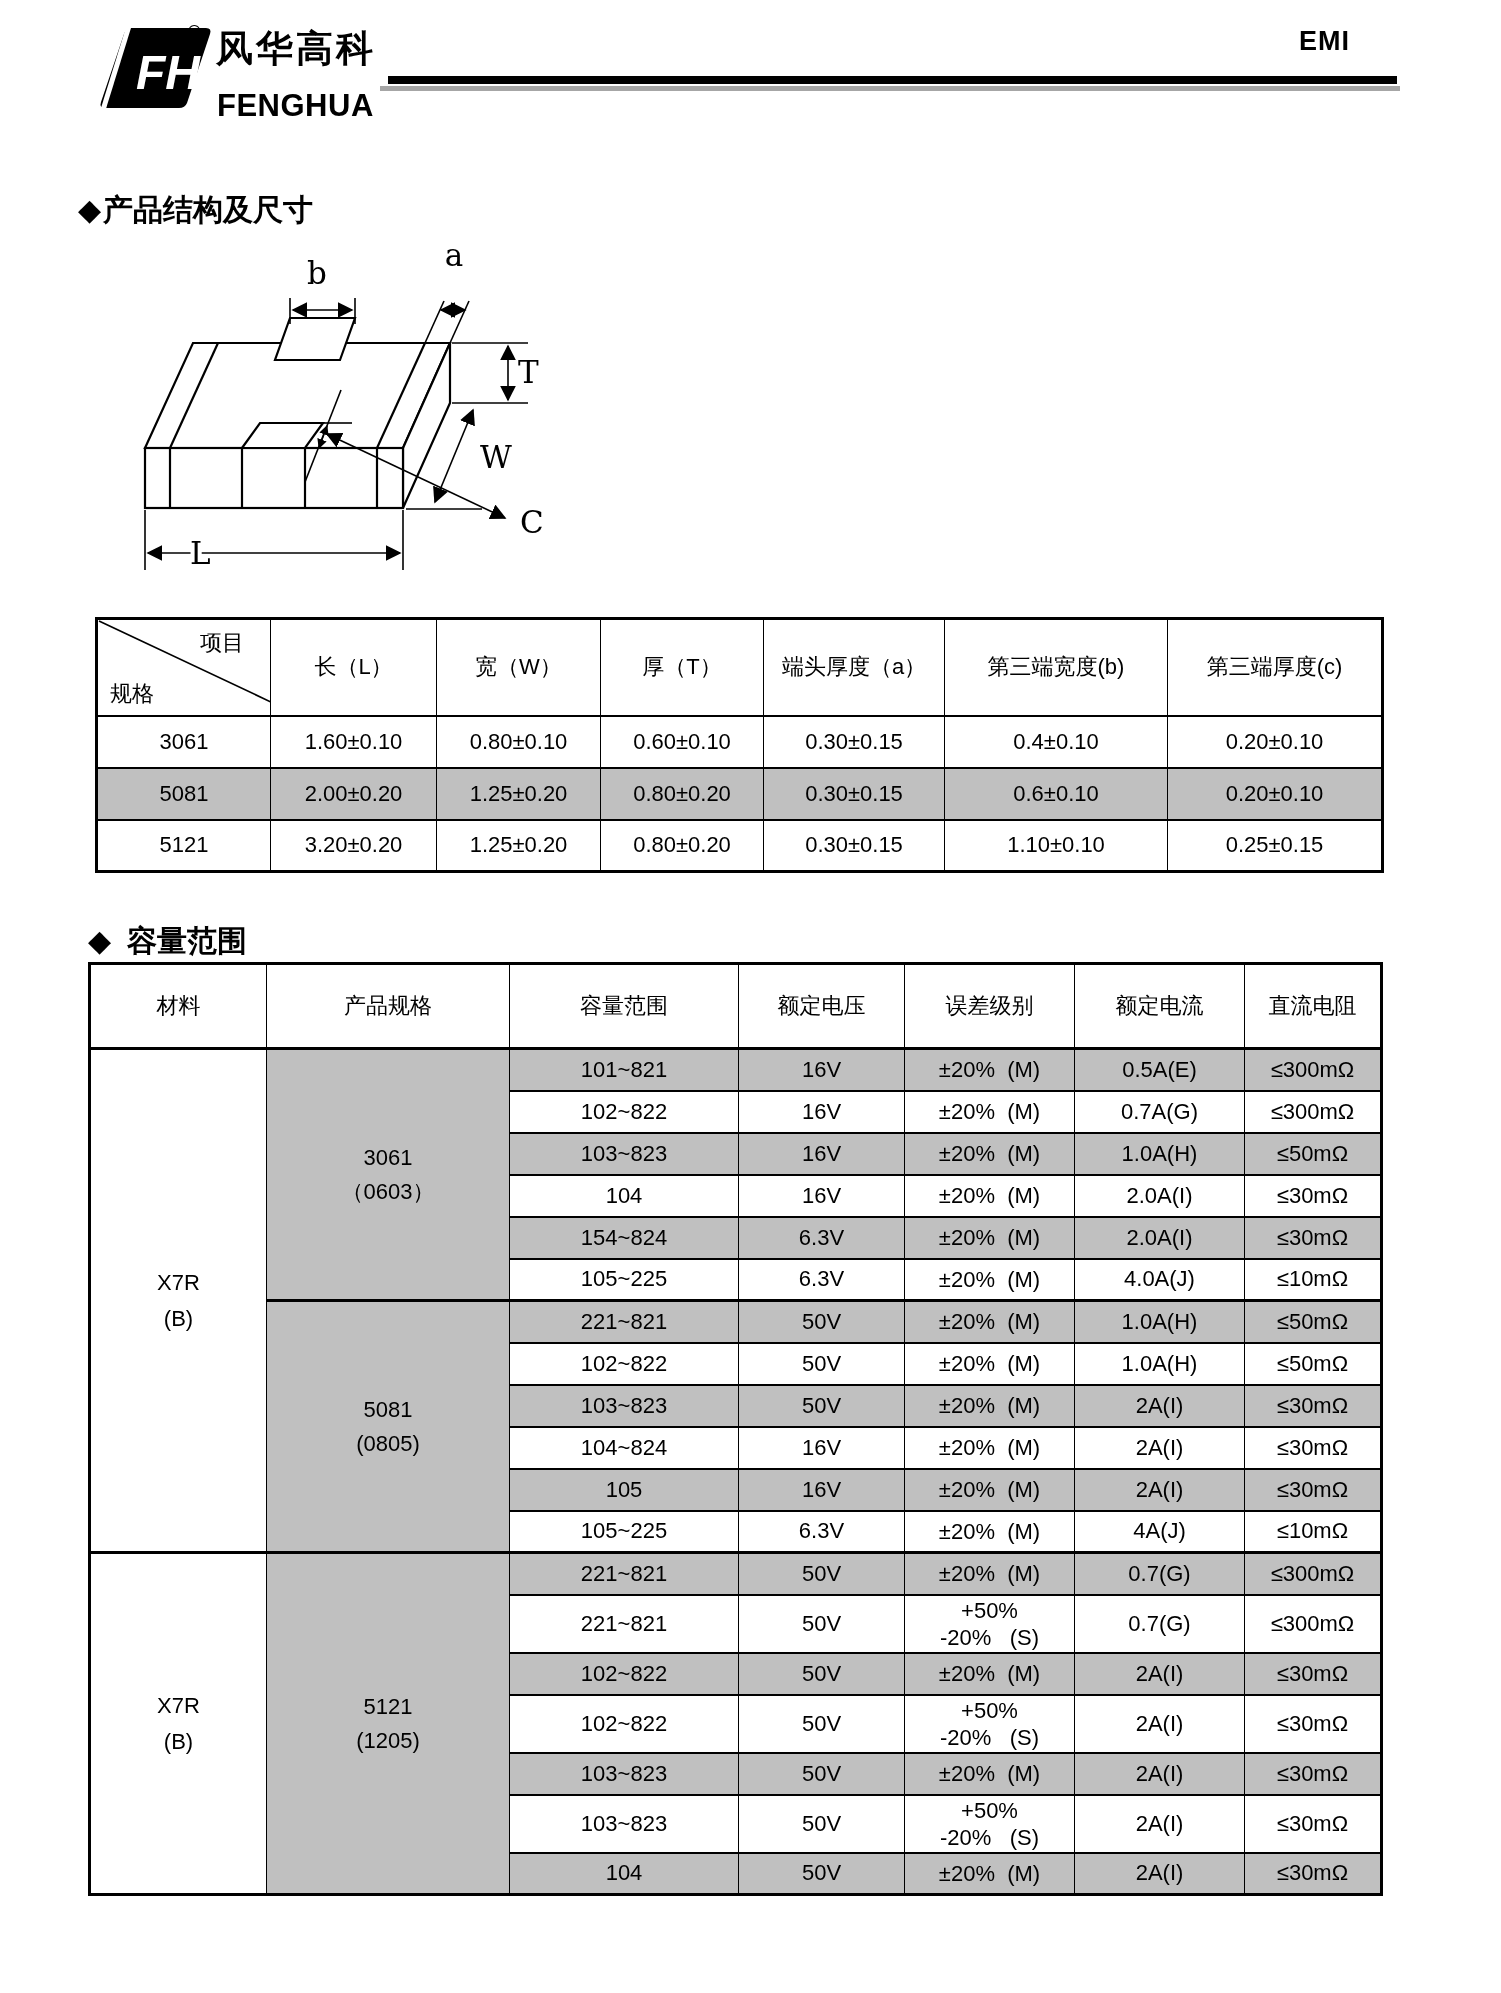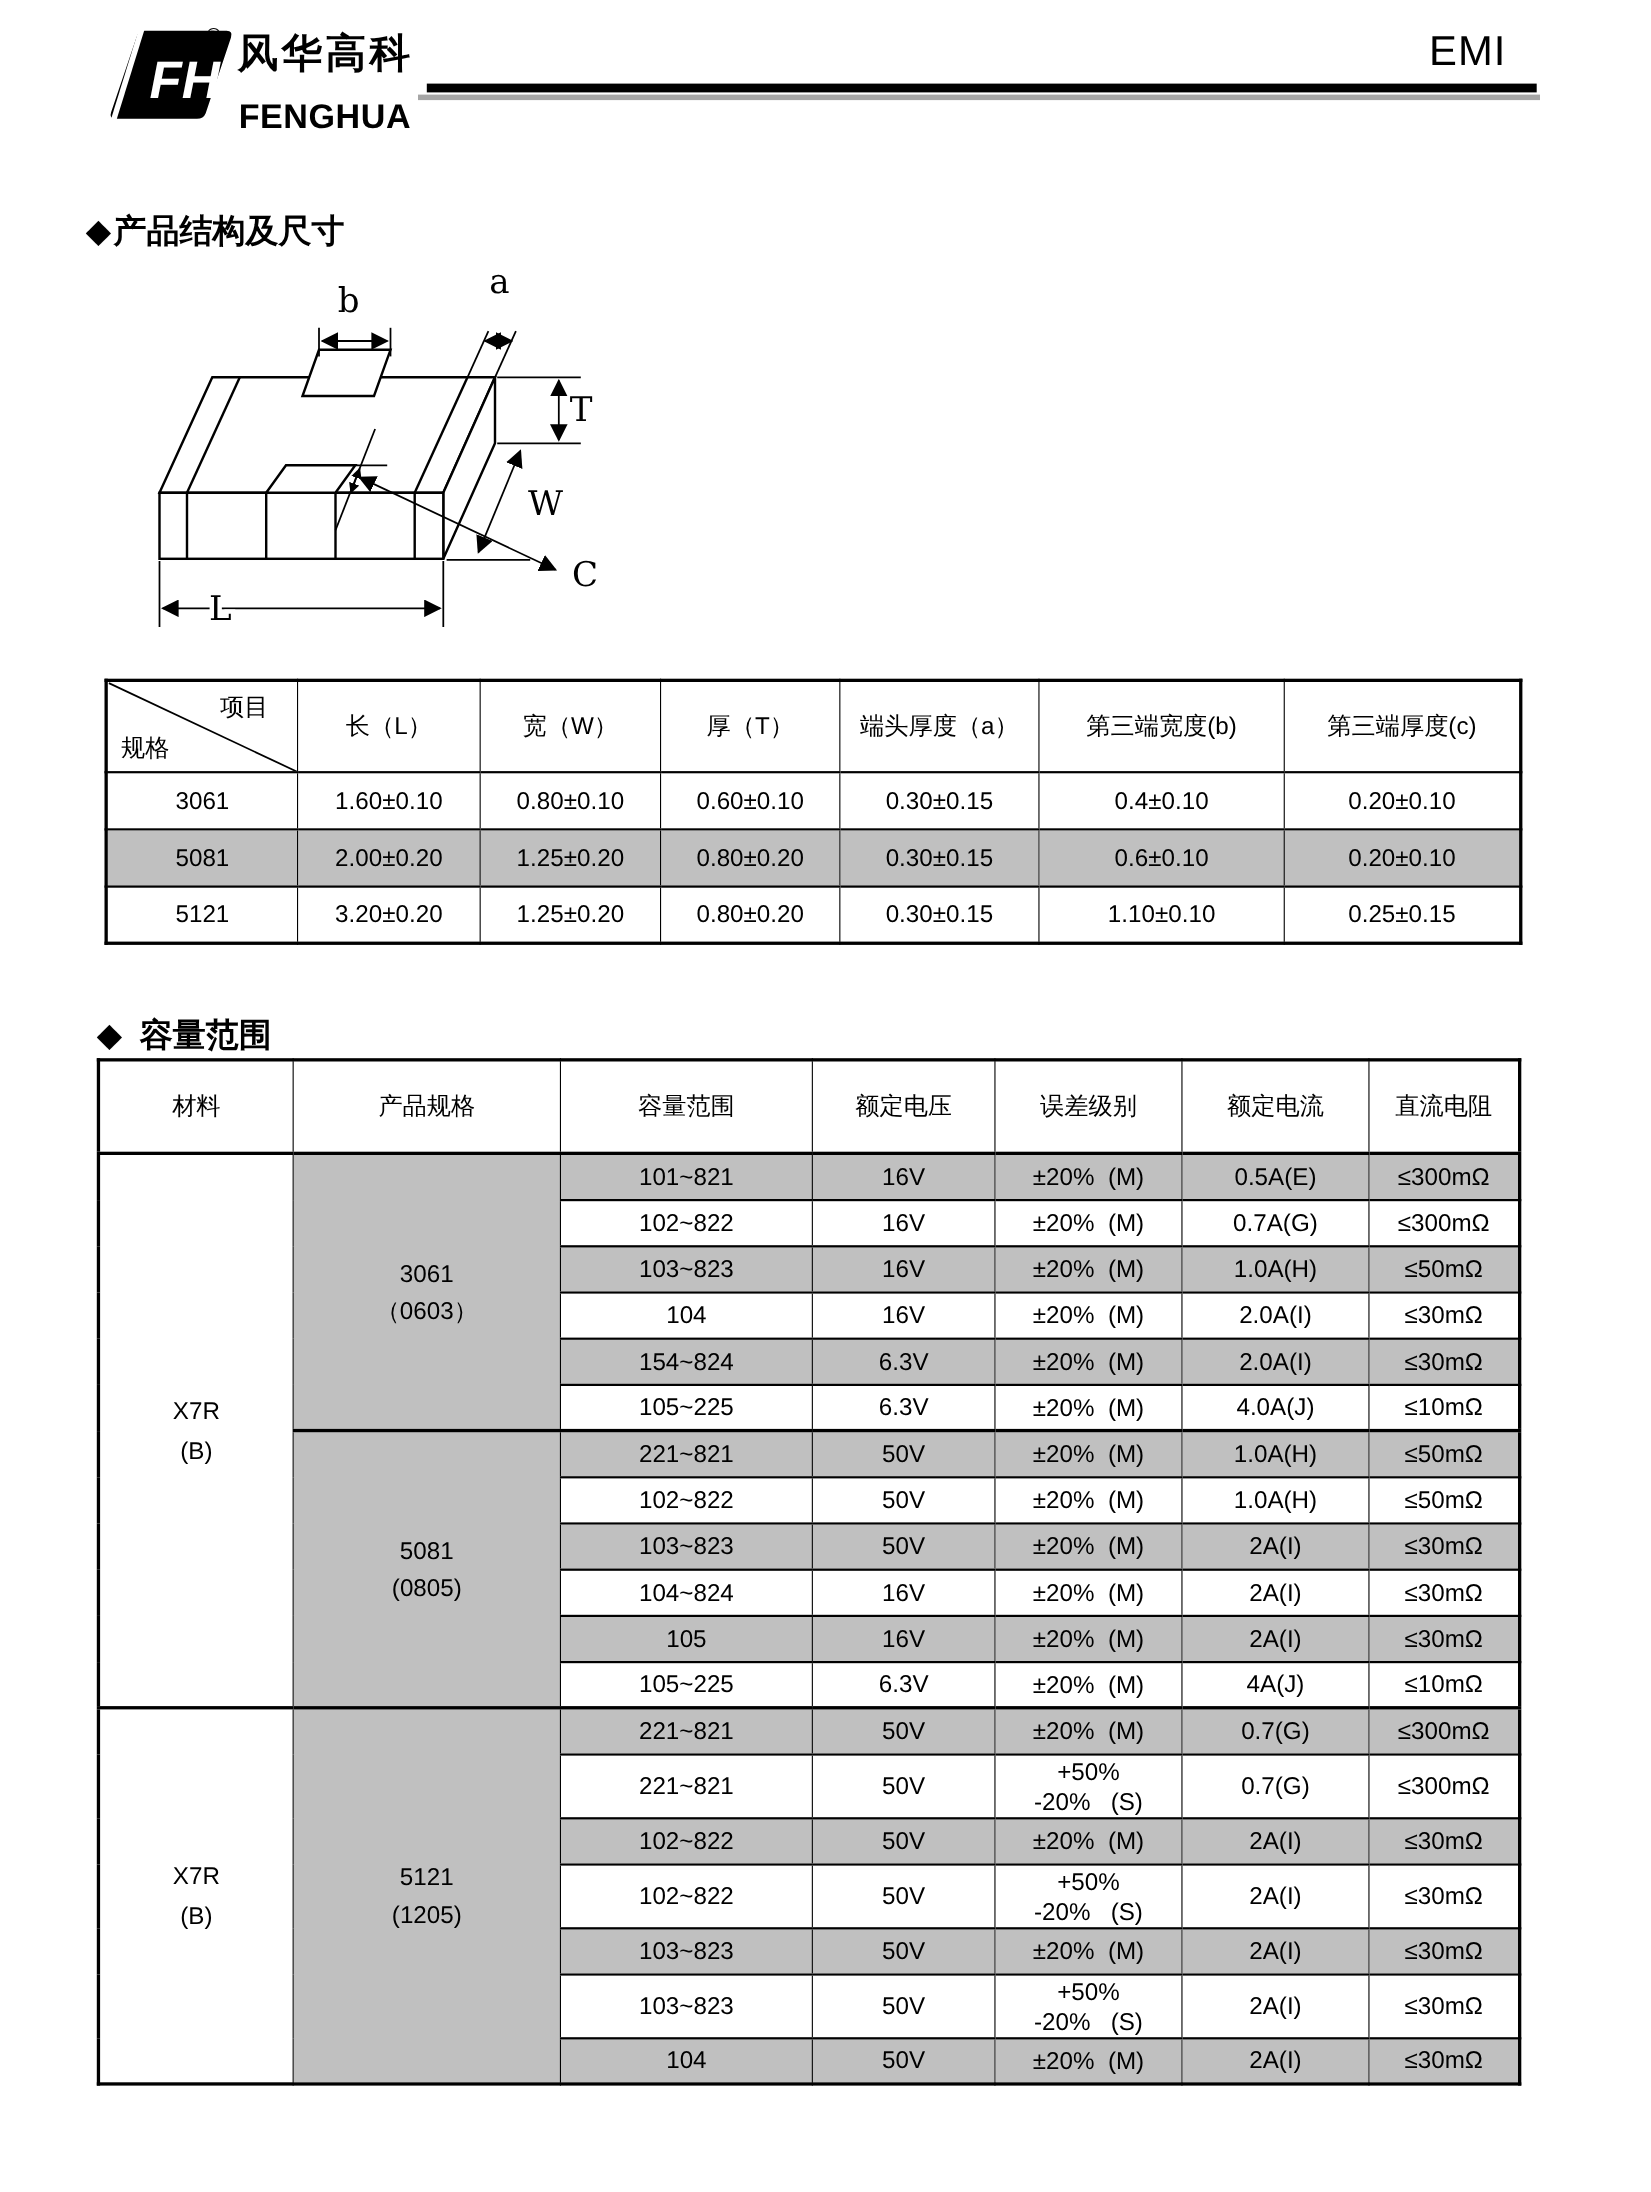--- a/index.html
+++ b/index.html
@@ -4,21 +4,21 @@
 <style>
   html,body{margin:0;padding:0;background:#fff;}
   body{width:1501px;height:1993px;font-family:"Liberation Sans","DejaVu Sans",sans-serif;color:#000;}
   .page{position:relative;width:1501px;height:1993px;background:#fff;overflow:hidden;}
 
   
   .logo-svg{position:absolute;left:96px;top:26px;}
   .reg-mark{position:absolute;left:188px;top:22px;font-size:17px;font-weight:bold;}
   .brand-cn{position:absolute;left:216px;top:24px;font-size:37px;font-weight:bold;letter-spacing:3px;}
   .brand-en{position:absolute;left:217px;top:64px;font-size:31px;font-weight:bold;letter-spacing:0.5px;margin-top:24px;}
-  .doc-tag{position:absolute;left:1299px;top:26px;font-size:38px;font-weight:normal;letter-spacing:1px;}
+  .doc-tag{position:absolute;left:1299px;top:26px;font-size:27px;font-weight:bold;letter-spacing:1px;}
   .rule-black{position:absolute;left:388px;top:76px;width:1009px;height:8px;background:#000;}
   .rule-gray{position:absolute;left:380px;top:86px;width:1020px;height:5px;background:#a6a6a6;}
 
   
   .sec-title{position:absolute;font-size:30px;font-weight:bold;white-space:nowrap;}
   #title1{left:78px;top:190px;}
   #title2{left:88px;top:921px;}
   #title1 .diamond{margin-right:2px;}
   #title2 .diamond{margin-right:16px;}
 
@@ -32,21 +32,21 @@
   .diagram .lbl{font-family:"DejaVu Serif","Liberation Serif",serif;font-size:31px;fill:#000;}
 
   
   table{border-collapse:collapse;table-layout:fixed;}
   td,th{border:1px solid #000;text-align:center;vertical-align:middle;font-weight:normal;
         font-size:22px;padding:0;overflow:hidden;}
   td,th{border-top-width:2px;border-bottom-width:2px;}
   .shaded{background:#c0c0c0;}
 
   #dim-table{position:absolute;left:95px;top:617px;border:3px solid #000;}
-  #dim-table thead tr{height:83px;}
+  #dim-table thead tr{height:97px;}
   #dim-table tbody tr{height:52px;}
 
   .diag-cell{position:relative;}
   .diag-cell svg{position:absolute;left:0;top:0;}
   .diag-item{position:absolute;right:26px;top:8px;font-size:22px;}
   .diag-spec{position:absolute;left:12px;bottom:6px;font-size:22px;}
 
   #cap-table{position:absolute;left:88px;top:962px;border:3px solid #000;}
   #cap-table thead tr{height:85px;}
   #cap-table tbody tr{height:42px;}

